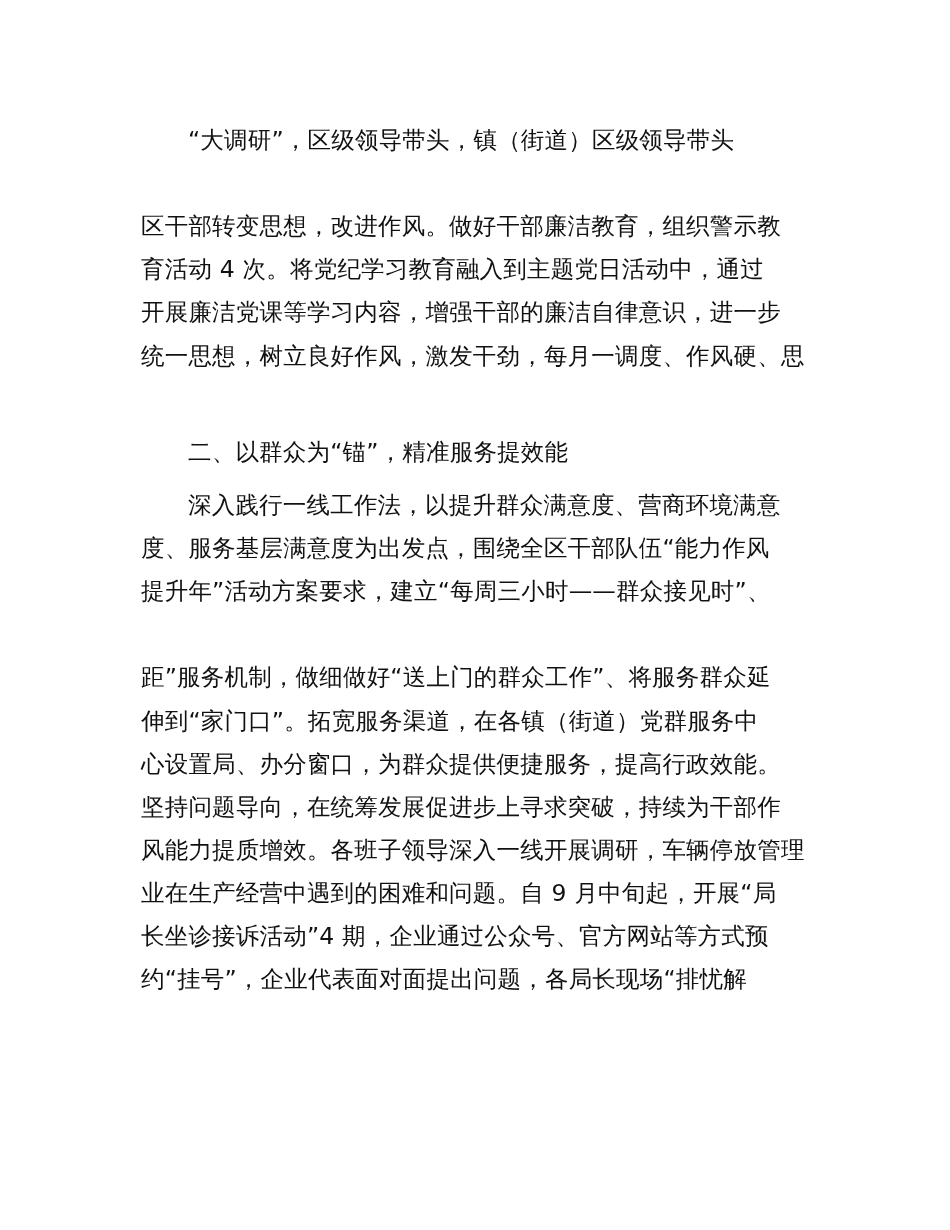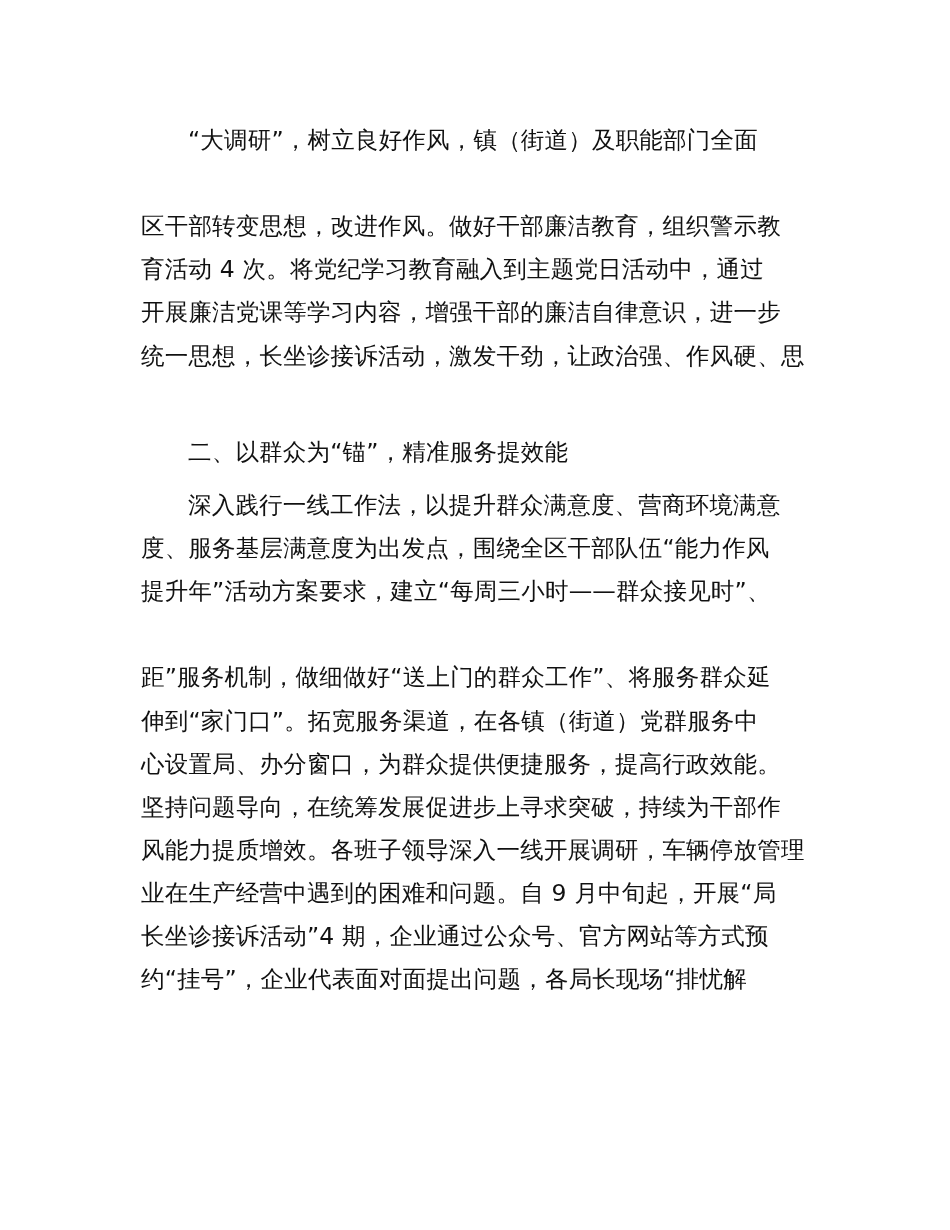--- a/index.html
+++ b/index.html
@@ -7,25 +7,25 @@
          font-family: "DejaVu Sans", "Liberation Sans", sans-serif; color: #111111; }
   .page { position: absolute; left: 0; top: 0; width: 950px; height: 1230px; background: #ffffff; }
   .line { position: absolute; left: 141px; width: 670px; font-size: 23.5px; line-height: 30px;
           white-space: nowrap; letter-spacing: 0.2px; }
   .indent { left: 188px; width: 623px; }
 </style>
 </head>
 <body>
 
 <div class="page">
-  <div class="line indent" style="top:125px">“大调研”，树立良好作风，镇（街道）及职能部门全面</div>
+  <div class="line indent" style="top:125px">“大调研”，区级领导带头，镇（街道）区级领导带头</div>
   <div class="line" style="top:211px">区干部转变思想，改进作风。做好干部廉洁教育，组织警示教</div>
   <div class="line" style="top:254px">育活动 4 次。将党纪学习教育融入到主题党日活动中，通过</div>
   <div class="line" style="top:297px">开展廉洁党课等学习内容，增强干部的廉洁自律意识，进一步</div>
-  <div class="line" style="top:341px">统一思想，长坐诊接诉活动，激发干劲，让政治强、作风硬、思</div>
+  <div class="line" style="top:341px">统一思想，树立良好作风，激发干劲，每月一调度、作风硬、思</div>
 
   <div class="line indent" style="top:437px">二、以群众为“锚”，精准服务提效能</div>
 
   <div class="line indent" style="top:490px">深入践行一线工作法，以提升群众满意度、营商环境满意</div>
   <div class="line" style="top:533px">度、服务基层满意度为出发点，围绕全区干部队伍“能力作风</div>
   <div class="line" style="top:576px">提升年”活动方案要求，建立“每周三小时——群众接见时”、</div>
   <div class="line" style="top:662px">距”服务机制，做细做好“送上门的群众工作”、将服务群众延</div>
   <div class="line" style="top:706px">伸到“家门口”。拓宽服务渠道，在各镇（街道）党群服务中</div>
   <div class="line" style="top:749px">心设置局、办分窗口，为群众提供便捷服务，提高行政效能。</div>
   <div class="line" style="top:792px">坚持问题导向，在统筹发展促进步上寻求突破，持续为干部作</div>

